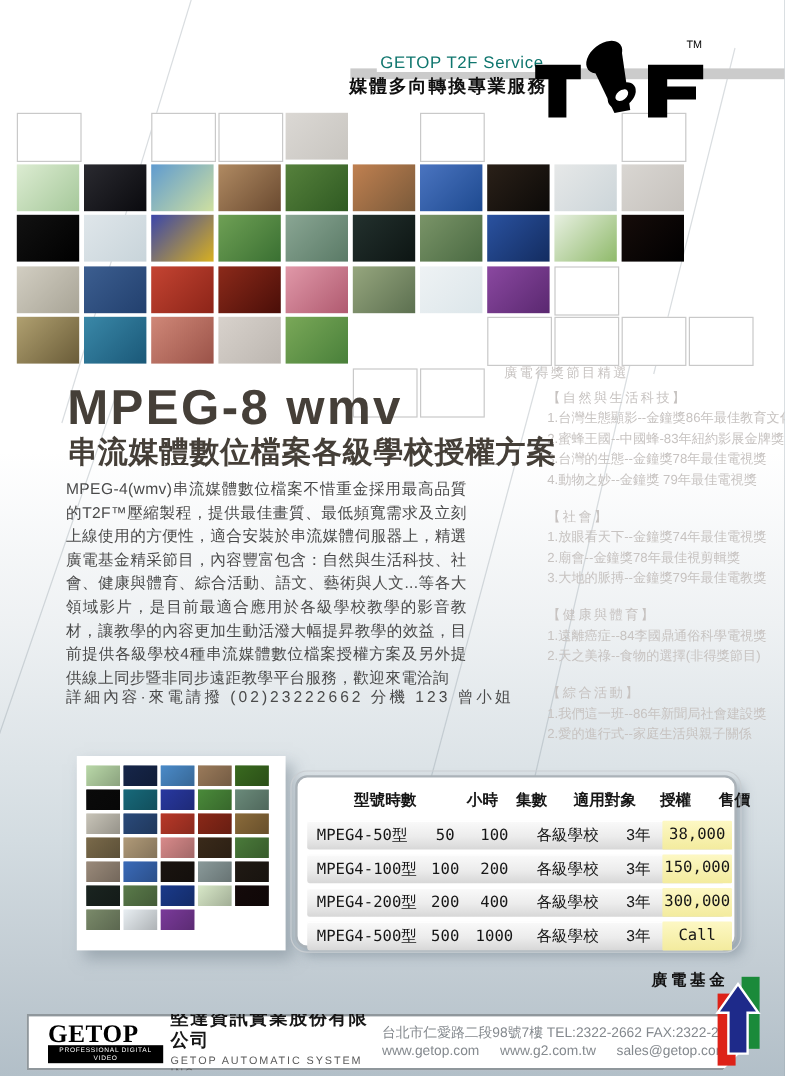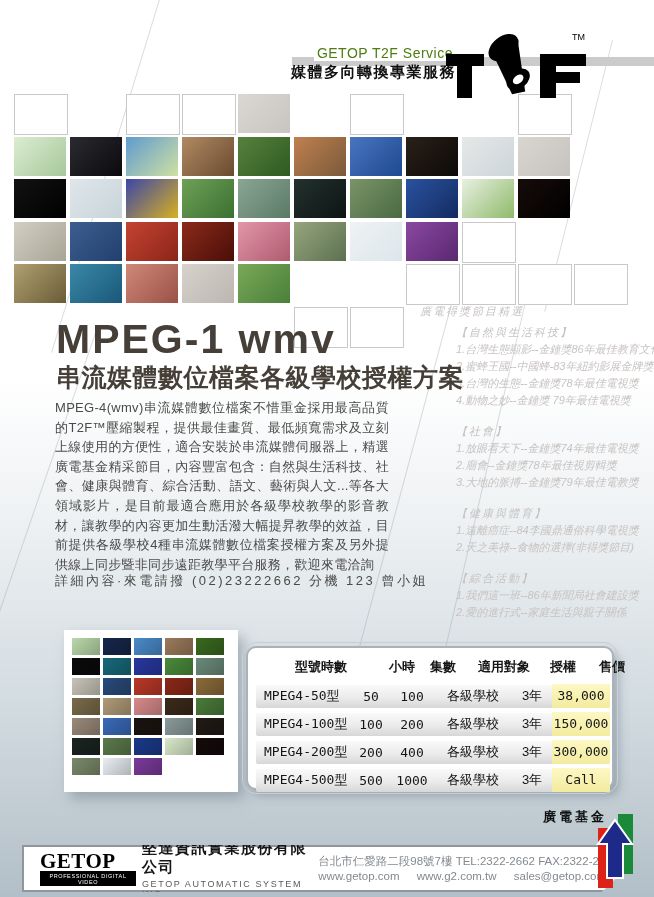--- a/index.html
+++ b/index.html
@@ -4,29 +4,29 @@
 <style>
   html,body{margin:0;padding:0;}
   body{font-family:"Liberation Sans", sans-serif; background:#9aa6ae;}
   .page{position:relative; width:654px; height:897px; margin:0 auto; overflow:hidden;
         background:linear-gradient(180deg,#ffffff 0%,#ffffff 42%,#eef1f3 58%,#d3dce1 78%,#c2ccd3 90%,#b2bfc8 100%);}
   
   .diag{position:absolute; width:1px; background:rgba(130,142,152,.30); transform-origin:top center; z-index:1;}
   
   .hdr-bar{position:absolute; left:292px; top:57px; width:362px; height:9px; background:#cbcbcb; z-index:2;}
   .hdr-text{position:absolute; left:210px; top:44px; width:246px; text-align:right; z-index:3;}
-  .hdr-en{display:inline-block; background:#ffffff00; color:#4d7c0f; font-size:14px; letter-spacing:.5px;}
+  .hdr-en{display:inline-block; background:#ffffff00; color:#0f766e; font-size:14px; letter-spacing:.5px;}
   .hdr-zh{color:#101010; font-size:15px; font-weight:bold; letter-spacing:1.5px; margin-top:1px;}
   .t2f{position:absolute; left:444px; top:26px; z-index:4;}
   
   .cell{position:absolute; width:52px; height:39px; z-index:2;}
   .cell.empty{background:#fff; border:1px solid #c9c9c9;}
   
   .prog{position:absolute; left:420px; top:303px; width:234px; color:#c7c3c1; font-size:11px;
-        line-height:17px; white-space:nowrap; overflow:hidden; z-index:1;font-style:italic;}
+        line-height:17px; white-space:nowrap; overflow:hidden; z-index:1;}
   .prog .sec{margin-bottom:14px;margin-left:36px;}
   .prog .sec-h{letter-spacing:2px;}
   
   .title{position:absolute; left:56px; top:318px; z-index:5; color:#453f38;}
   .title .l1{font-size:41px; font-weight:bold; letter-spacing:2px; line-height:42px;}
   .title .l2{font-size:25px; font-weight:bold; letter-spacing:.5px; line-height:30px; margin-top:2px;text-align:right;}
   
   .para{position:absolute; left:55px; top:398px; width:334px; font-size:13px; color:#4a4a4a;
         line-height:19.6px; text-align:justify; z-index:4; letter-spacing:.3px;}
   .phone{position:absolute; left:55px; top:572px; width:420px; font-size:13px; color:#4a4a4a;
@@ -172,21 +172,21 @@
         </div>
         <div class="sec">
           <div class="sec-h">【綜合活動】</div>
           <div>1.我們這一班--86年新聞局社會建設獎</div>
           <div>2.愛的進行式--家庭生活與親子關係</div>
         </div>
       </div>
   </div>
 
   <div class="title">
-    <div class="l1">MPEG-1 wmv</div>
+    <div class="l1">MPEG-8 wmv</div>
     <div class="l2">串流媒體數位檔案各級學校授權方案</div>
   </div>
 
   <div class="para">MPEG-4(wmv)串流媒體數位檔案不惜重金採用最高品質的T2F™壓縮製程，提供最佳畫質、最低頻寬需求及立刻上線使用的方便性，適合安裝於串流媒體伺服器上，精選廣電基金精采節目，內容豐富包含：自然與生活科技、社會、健康與體育、綜合活動、語文、藝術與人文...等各大領域影片，是目前最適合應用於各級學校教學的影音教材，讓教學的內容更加生動活潑大幅提昇教學的效益，目前提供各級學校4種串流媒體數位檔案授權方案及另外提供線上同步暨非同步遠距教學平台服務，歡迎來電洽詢</div>
   <div class="phone">詳細內容·來電請撥 (02)23222662 分機 123 曾小姐</div>
 
   <div class="mini clearfix" id="mini">
       <div class="clearfix">
         <div class="tile" style="background: linear-gradient(135deg, rgb(185, 216, 168), rgba(0, 0, 0, 0.25)), rgb(185, 216, 168);"></div>
         <div class="tile" style="background: linear-gradient(135deg, rgb(22, 38, 74), rgba(0, 0, 0, 0.25)), rgb(22, 38, 74);"></div>

